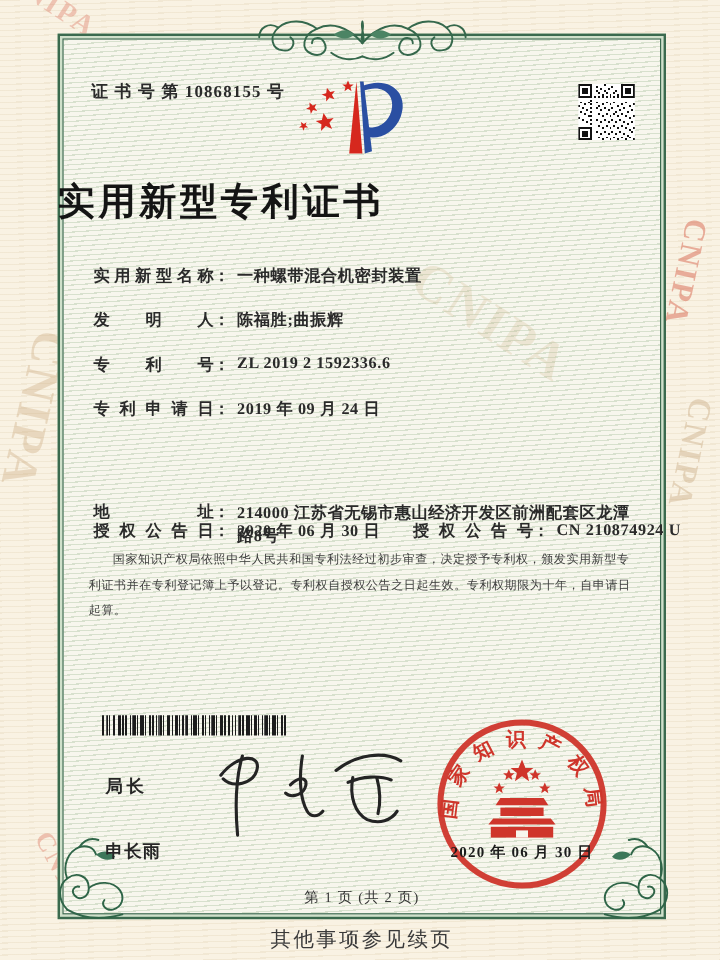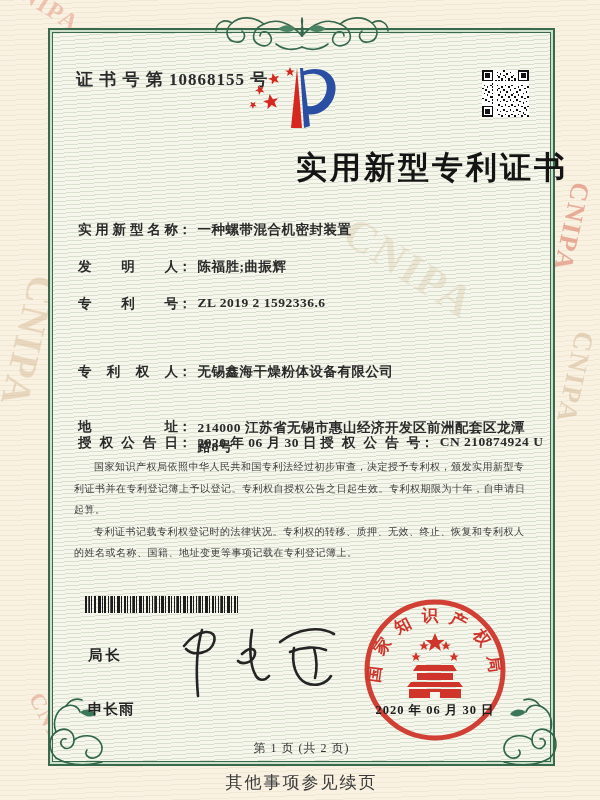--- a/index.html
+++ b/index.html
@@ -17,30 +17,30 @@
   .wm5{left:528px;top:362px;font-size:27px;color:rgba(200,170,128,.42);transform:rotate(102deg);}
   .wm6{left:0px;top:-10px;font-size:24px;color:rgba(214,96,74,.32);transform:rotate(33deg);}
   .wm7{left:14px;top:716px;font-size:22px;color:rgba(214,96,74,.34);transform:rotate(62deg);}
   .frame{position:absolute;left:48px;top:28px;width:507px;height:738px;border:2px solid #3a6a4e;background:#cfe0ca;box-sizing:border-box;}
   .frame-inner{
     position:absolute;inset:2px;border:1.5px solid #3a6a4e;
     background-color:#f7f6ed;
     background-image:repeating-linear-gradient(176deg, rgba(150,180,140,.33) 0px, rgba(150,180,140,.33) 1px, rgba(0,0,0,0) 1px, rgba(0,0,0,0) 4px);
   }
   .orn{position:absolute;pointer-events:none;}
-  .cert-no{position:absolute;left:76px;top:68px;font-size:17px;color:#2b2b2b;font-weight:600;letter-spacing:1px;}
+  .cert-no{position:absolute;left:76px;top:68px;font-size:14px;color:#2b2b2b;font-weight:600;letter-spacing:1px;}
   .logo{position:absolute;left:247px;top:62px;}
   .qr{position:absolute;left:482px;top:70px;}
-  .title-wrap{position:absolute;left:48px;top:147px;width:520px;text-align:right;}
+  .title-wrap{position:absolute;left:48px;top:147px;width:520px;text-align:left;}
   .title{font-size:31px;font-weight:700;color:#141414;letter-spacing:3px;font-family:"Liberation Serif",serif;}
   .frow{position:absolute;left:78px;font-size:13.5px;color:#2a2a2a;font-weight:600;white-space:nowrap;}
   .flabel{display:inline-block;width:100px;text-align:justify;text-align-last:justify;}
   .fvalue{display:inline-block;vertical-align:top;margin-left:6px;letter-spacing:.5px;}
   .fvalue.wrap{white-space:normal;width:335px;line-height:19px;}
-  .pair2{}
+  .pair2{margin-left:24px;}
   .paras{position:absolute;left:74px;top:456px;width:456px;font-size:10px;line-height:21.5px;color:#3d3d3d;}
   .paras p{margin:0;text-indent:2em;letter-spacing:.5px;}
   .barcode{position:absolute;left:85px;top:596px;}
   .director{position:absolute;left:88px;font-family:Liberation Serif, serif;font-weight:700;font-size:14.5px;color:#252525;letter-spacing:3px;}
   .d1{top:646px;} .d2{top:700px;letter-spacing:1px;}
   .signature{position:absolute;left:172px;top:616px;}
   .seal{position:absolute;left:360px;top:595px;}
   .seal-arc{font-size:16.5px;font-weight:700;letter-spacing:10px;fill:#cf352b;font-family:"Liberation Serif",serif;}
   .seal-date{font-size:12.5px;font-weight:700;fill:#1c1c1c;letter-spacing:1px;font-family:"Liberation Serif",serif;}
   .page-info{position:absolute;left:48px;top:740px;width:507px;text-align:center;font-size:12px;color:#333;letter-spacing:1px;}
@@ -151,34 +151,33 @@
 
   <div class="frow" style="top:221px;">
     <span class="flabel">实用新型名称</span><span class="fcolon">：</span><span class="fvalue">一种螺带混合机密封装置</span>
   </div>
   <div class="frow" style="top:258px;">
     <span class="flabel">发明人</span><span class="fcolon">：</span><span class="fvalue">陈福胜;曲振辉</span>
   </div>
   <div class="frow" style="top:295px;">
     <span class="flabel">专利号</span><span class="fcolon">：</span><span class="fvalue">ZL 2019 2 1592336.6</span>
   </div>
-  <div class="frow" style="top:363px;">
-    <span class="flabel">专利权人</span><span class="fcolon">：</span><span class="fvalue">无锡鑫海干燥粉体设备有限公司</span>
+  <div class="frow" style="top:332px;">
+    <span class="flabel">专利申请日</span><span class="fcolon">：</span><span class="fvalue">2019 年 09 月 24 日</span>
   </div>
   <div class="frow" style="top:418px;">
     <span class="flabel">地址</span><span class="fcolon">：</span><span class="fvalue wrap">214000 江苏省无锡市惠山经济开发区前洲配套区龙潭路8号</span>
   </div>
   <div class="frow" style="top:434px;">
     <span><span class="flabel">授权公告日</span><span class="fcolon">：</span><span class="fvalue">2020 年 06 月 30 日</span></span>
     <span class="pair2"><span class="flabel">授权公告号</span><span class="fcolon">：</span><span class="fvalue">CN 210874924 U</span></span>
   </div>
 
   <div class="paras">
     <p>国家知识产权局依照中华人民共和国专利法经过初步审查，决定授予专利权，颁发实用新型专利证书并在专利登记簿上予以登记。专利权自授权公告之日起生效。专利权期限为十年，自申请日起算。</p>
-    <p>专利证书记载专利权登记时的法律状况。专利权的转移、质押、无效、终止、恢复和专利权人的姓名或名称、国籍、地址变更等事项记载在专利登记簿上。</p>
   </div>
 
   <svg class="barcode" width="155" height="17" viewBox="0 0 155 17" shape-rendering="crispEdges">
     <g fill="#1c1c1c">
       <path d="M0,0h2v17h-2z M4,0h1v17h-1z M6,0h1v17h-1z M9,0h2v17h-2z M13,0h3v17h-3z M17,0h1v17h-1z M19,0h2v17h-2z M23,0h1v17h-1z M26,0h2v17h-2z M29,0h1v17h-1z M32,0h3v17h-3z M36,0h1v17h-1z M39,0h2v17h-2z M42,0h1v17h-1z M45,0h1v17h-1z M48,0h2v17h-2z M51,0h1v17h-1z M54,0h3v17h-3z M58,0h1v17h-1z M61,0h2v17h-2z M64,0h1v17h-1z M67,0h1v17h-1z M70,0h2v17h-2z M74,0h1v17h-1z M76,0h3v17h-3z M80,0h1v17h-1z M83,0h2v17h-2z M86,0h1v17h-1z M89,0h1v17h-1z M92,0h2v17h-2z M95,0h1v17h-1z M98,0h3v17h-3z M102,0h1v17h-1z M105,0h2v17h-2z M108,0h1v17h-1z M111,0h1v17h-1z M114,0h2v17h-2z M117,0h1v17h-1z M120,0h3v17h-3z M124,0h1v17h-1z M127,0h2v17h-2z M130,0h1v17h-1z M133,0h1v17h-1z M136,0h2v17h-2z M139,0h1v17h-1z M142,0h3v17h-3z M146,0h1v17h-1z M149,0h2v17h-2z M152,0h1v17h-1z"></path>
       <path fill="#555" d="M3,0h1v17h-1z M25,0h1v17h-1z M47,0h1v17h-1z M69,0h1v17h-1z M91,0h1v17h-1z M113,0h1v17h-1z M135,0h1v17h-1z"></path>
     </g>
   </svg>
 
   <div class="director d1">局长</div>

